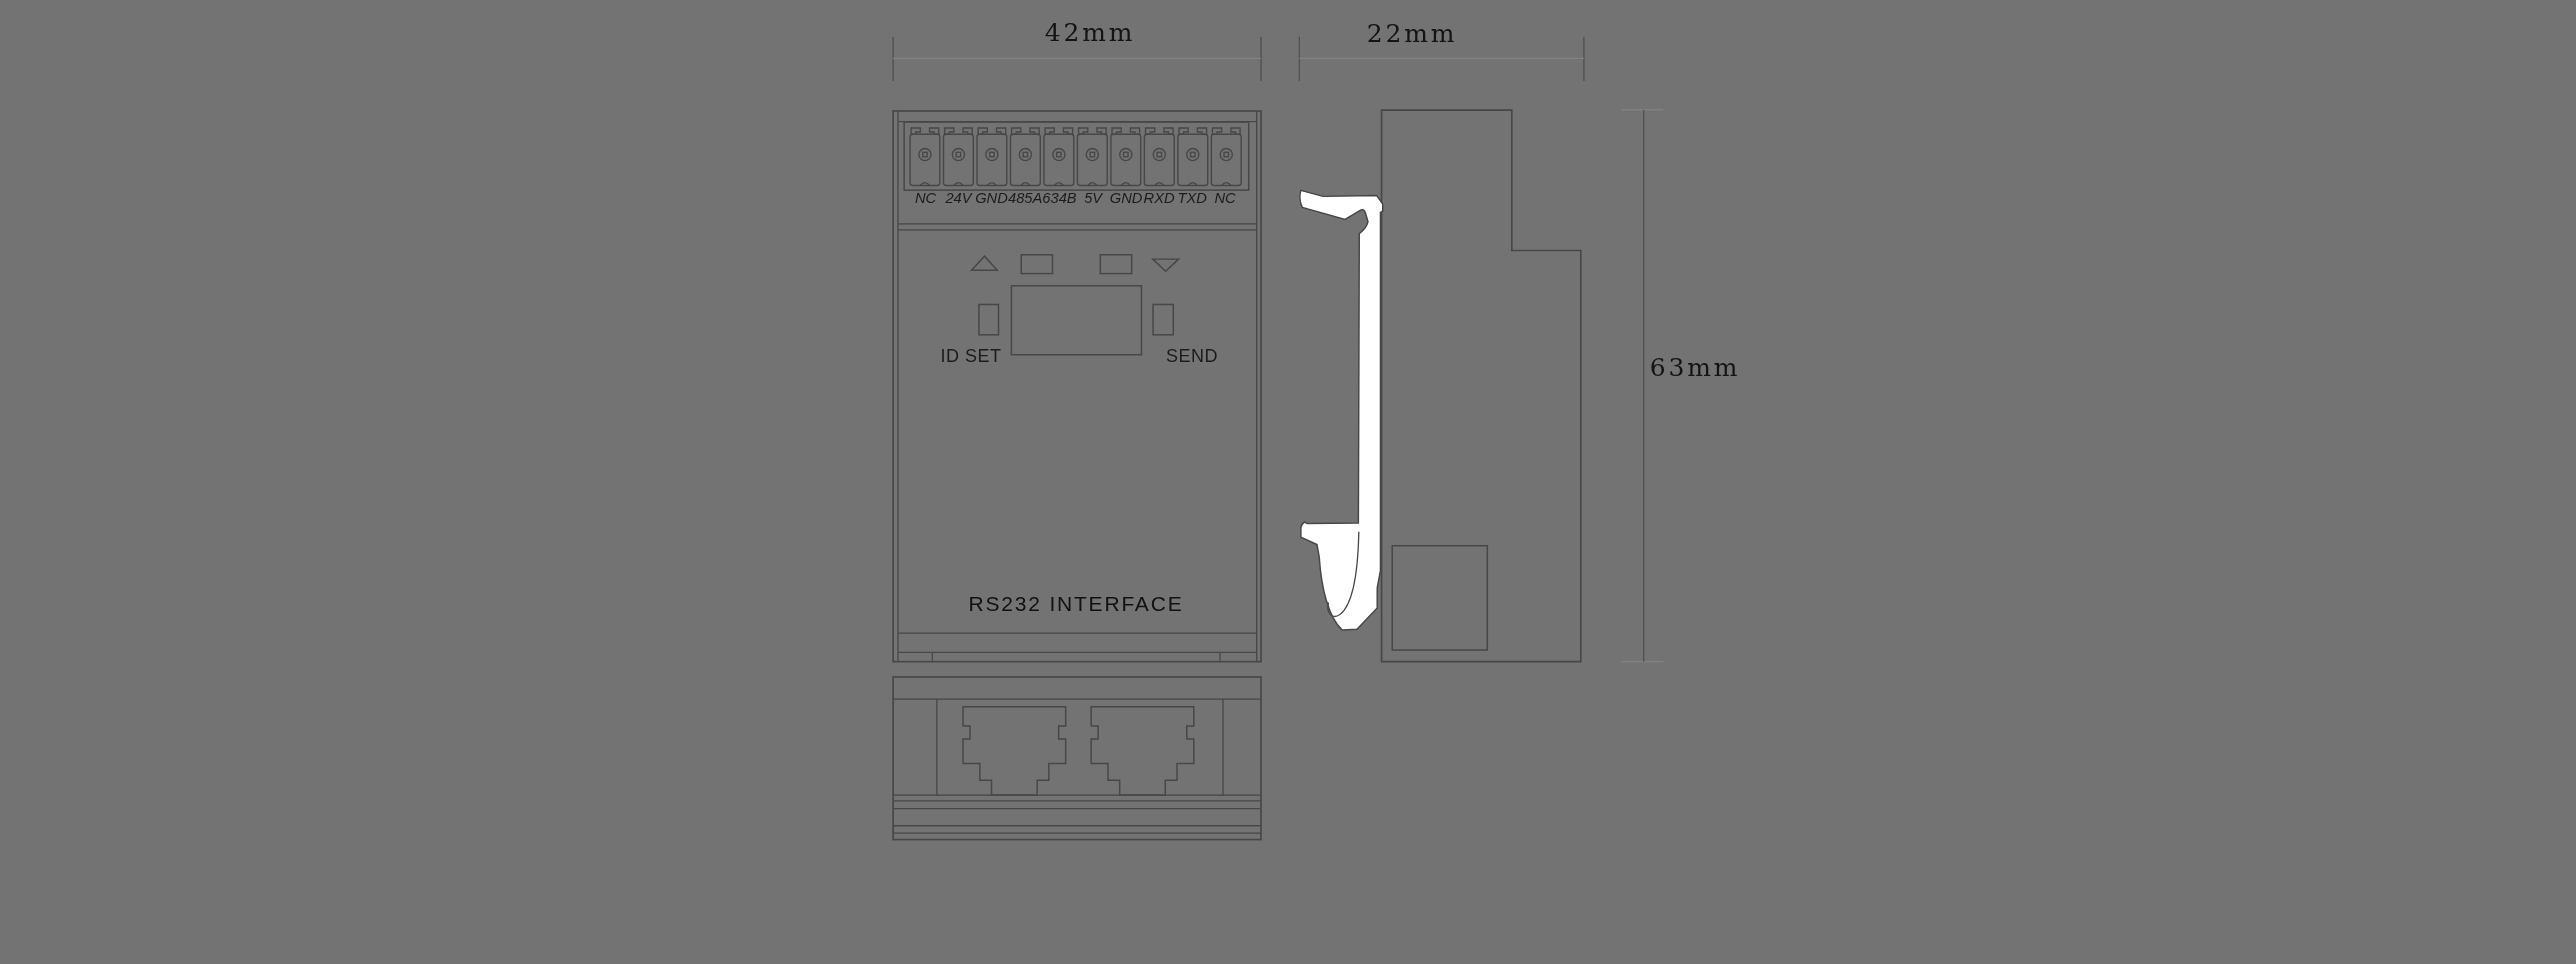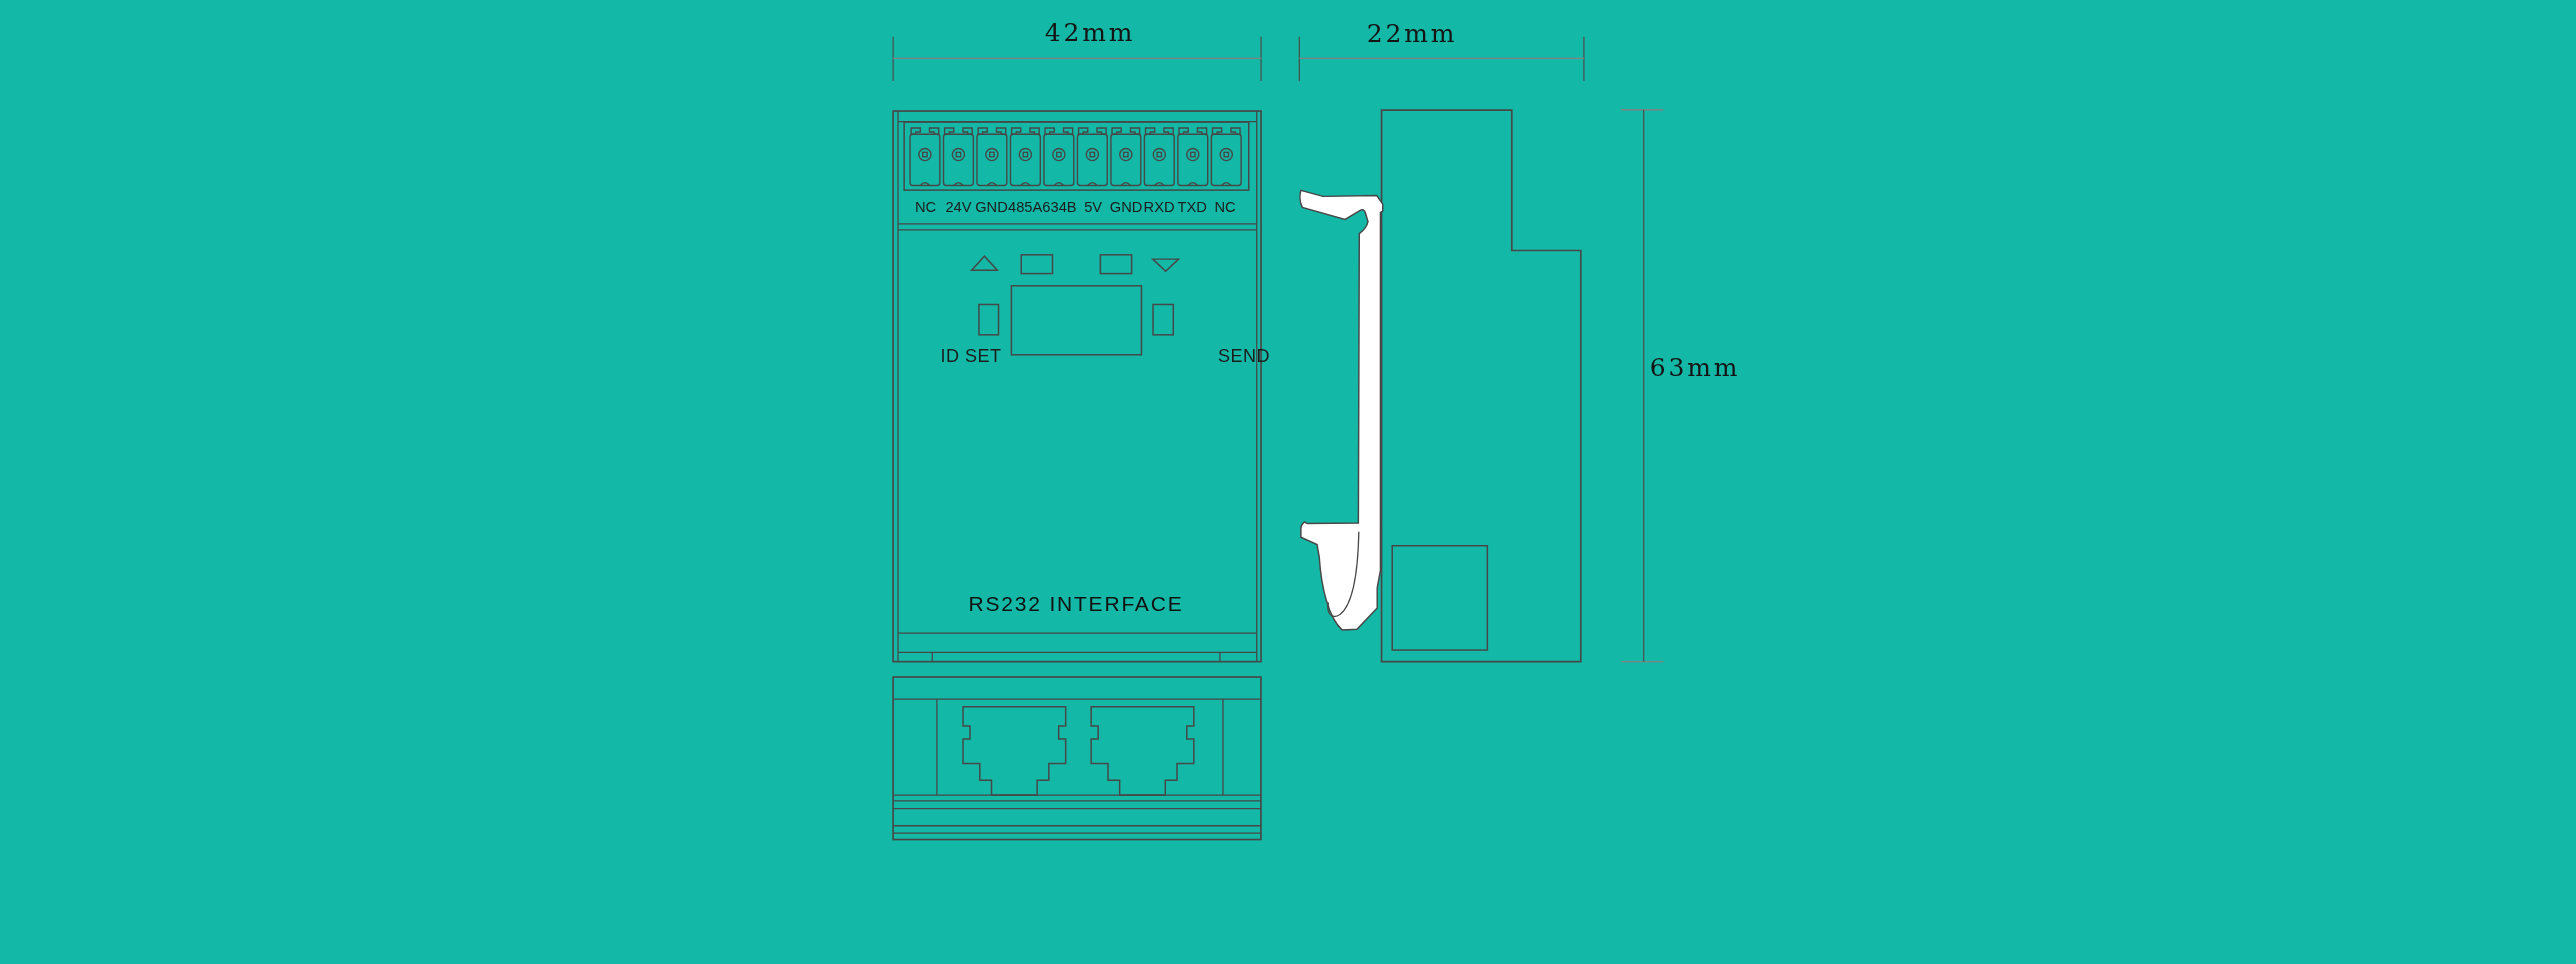--- a/index.html
+++ b/index.html
@@ -1,19 +1,19 @@
 <!DOCTYPE html>
 <html style="font-size:14.7px"><head>
 <meta charset="utf-8">
 <style>
   html,body{margin:0;padding:0;background:#ffffff;}
   .canvas{
     position:relative;
     width:2576px;height:964px;
-    background:#14b8a6;
+    background:#737373;
     font-family:"Liberation Sans", sans-serif;
     overflow:hidden;
   }
   svg{position:absolute;left:0;top:0;}
   .txt{
     position:absolute;
     transform:translate(-50%,-50%);
     white-space:nowrap;
     color:#141414;
   }
@@ -31,21 +31,21 @@
   .product-label{
     font-size:21px;
     letter-spacing:1.8px;
     color:#111111;
   }
   .terminal-row{
     position:absolute;
     left:909px;top:190px;
     width:335px;height:33px;
     display:flex;
-    align-items:center;
+    font-style:italic;
   }
   .terminal-row span{
     flex:0 0 33px;
     text-align:center;
     font-size:14.7px;
     color:#1c1c1c;
   }
 </style>
 </head>
 <body>
@@ -176,18 +176,18 @@
     <span>634B</span>
     <span>5V</span>
     <span>GND</span>
     <span>RXD</span>
     <span>TXD</span>
     <span>NC</span>
   </div>
 
   <div class="txt panel-label" style="left:971px;top:356px;">ID SET</div>
 
-  <div class="txt panel-label" style="left:1244px;top:356px;">SEND</div>
+  <div class="txt panel-label" style="left:1192px;top:356px;">SEND</div>
 
   <div class="txt product-label" style="left:1076px;top:604px;">RS232 INTERFACE</div>
 
 </div>
 
 
 </body></html>

